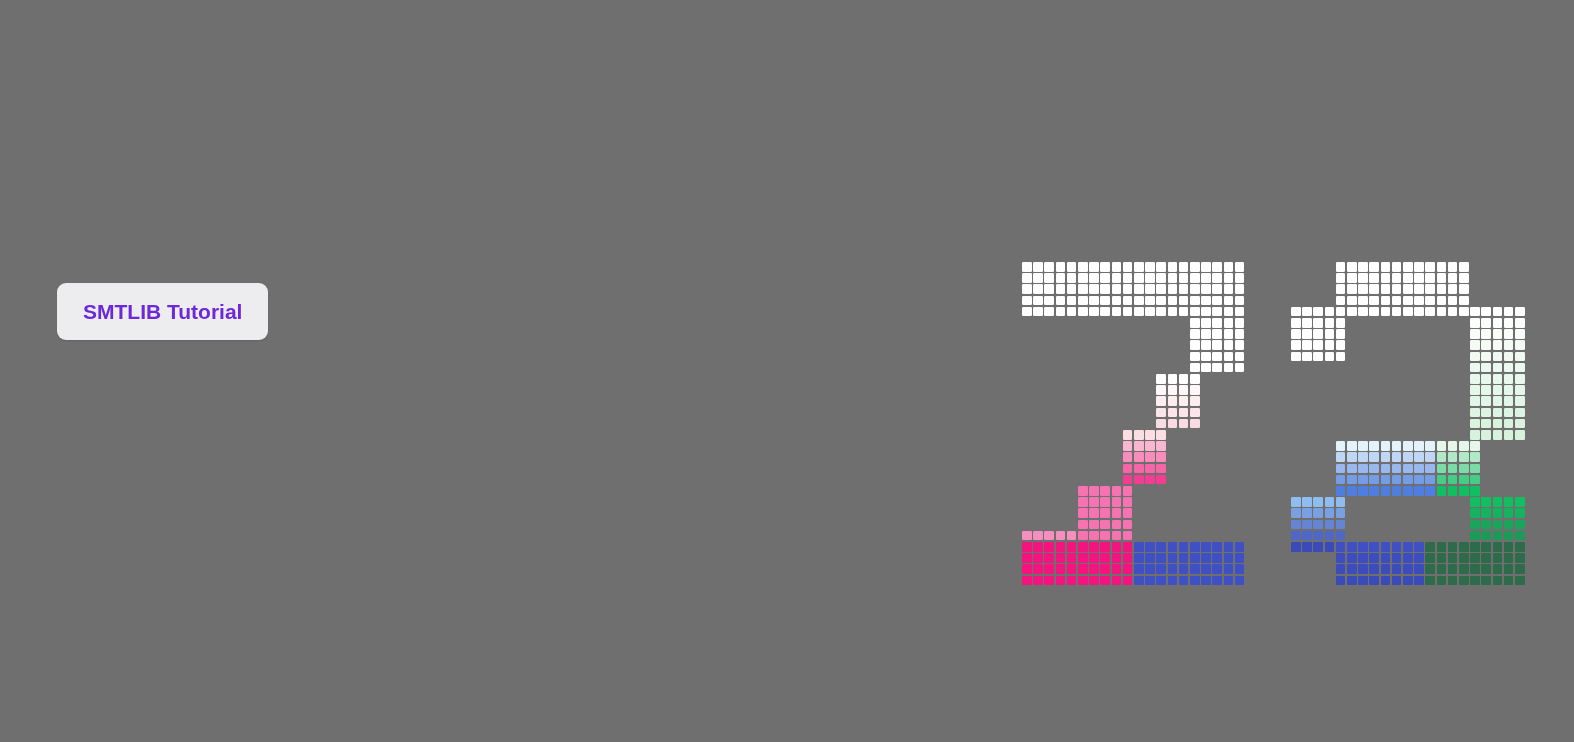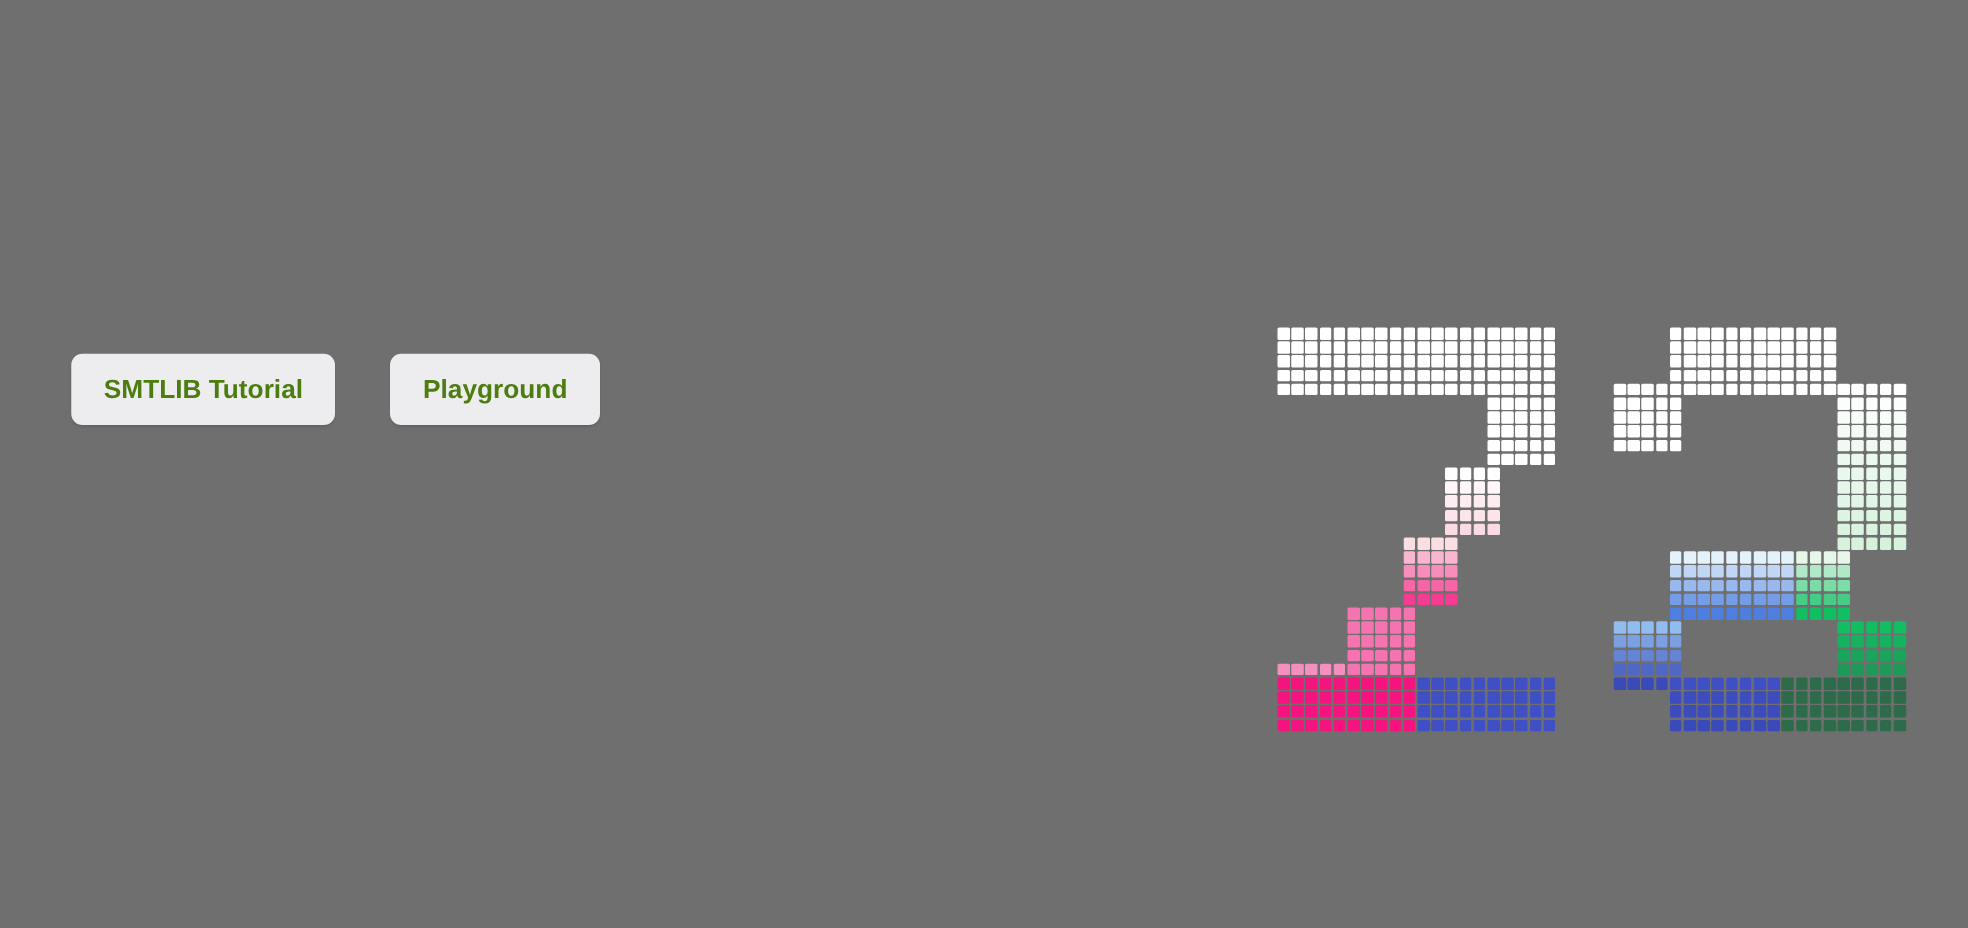--- a/index.html
+++ b/index.html
@@ -26,21 +26,21 @@
     line-height:1.0;
     white-space:nowrap;
   }
   #button-row {
     display:flex;
     gap:44px;
     margin-top:27px;
   }
   .nav-button {
     background:#EDEDF0;
-    color:#4d7c0f;
+    color:#6d28d9;
     border:none;
     border-radius:9px;
     font-family:"Liberation Sans", sans-serif;
     font-size:21px;
     font-weight:bold;
     height:57px;
     padding:0 26px;
     cursor:pointer;
     display:flex;
     align-items:center;
@@ -69,21 +69,20 @@
   }
 </style>
 </head>
 <body style="background: rgb(112, 111, 111);">
 
 <div id="hero">
 
 
   <div id="button-row">
     <button class="nav-button">SMTLIB Tutorial</button>
-    <button class="nav-button">Playground</button>
   </div>
 
 </div>
 
 <div id="logo">
   <div class="glyph" id="glyph-seven">
       <div class="cell" style="left: 0px; top: 0px; width: 9.6px; height: 9.6px; background: rgb(255, 255, 255);"></div>
       <div class="cell" style="left: 11.2px; top: 0px; width: 9.6px; height: 9.6px; background: rgb(255, 255, 255);"></div>
       <div class="cell" style="left: 22.4px; top: 0px; width: 9.6px; height: 9.6px; background: rgb(255, 255, 255);"></div>
       <div class="cell" style="left: 33.6px; top: 0px; width: 9.6px; height: 9.6px; background: rgb(255, 255, 255);"></div>

